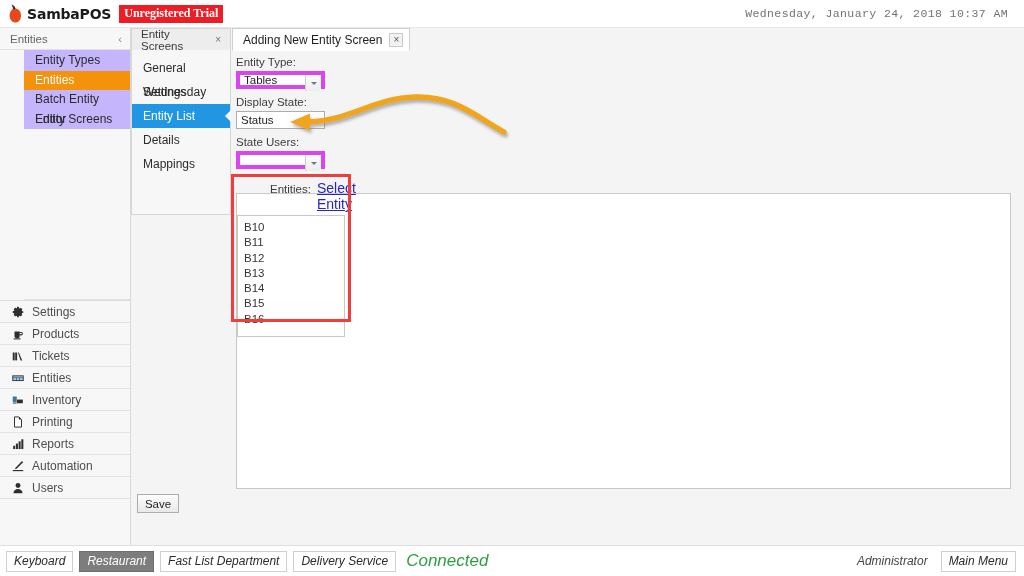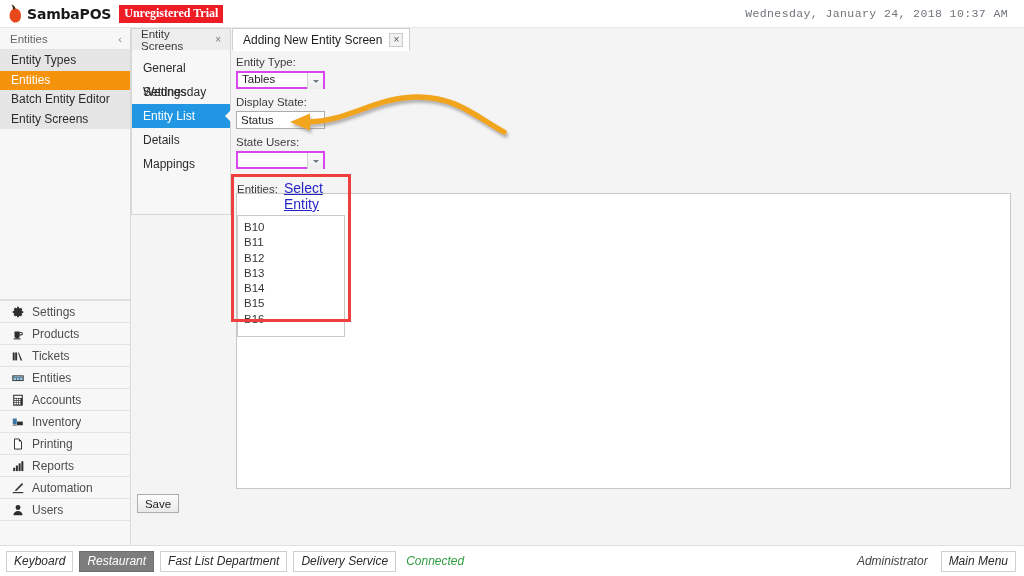--- a/index.html
+++ b/index.html
@@ -43,21 +43,21 @@
   .sidebar {
     position: absolute; left: 0; top: 28px; width: 131px; height: 517px;
     background: #f7f7f7; border-right: 1px solid #d9d9d9;
   }
   .sb-head {
     height: 22px; display: flex; align-items: center; justify-content: space-between;
     padding: 0 8px 0 10px; color: #666; font-size: 11.5px;
     border-bottom: 1px solid #e2e2e2; background: #f7f7f7;
   }
   .sb-collapse { color: #8a8a8a; font-size: 11px; cursor: pointer; }
-  .sb-list { background: #e5e5e5; border-bottom: 1px solid #e2e2e2; padding-top: 1px; }
+  .sb-list { background: #c4b5fd; border-bottom: 1px solid #e2e2e2; padding-top: 1px; margin-left: 24px; }
   .sb-item {
     height: 19.5px; line-height: 19.5px; padding-left: 11px; font-size: 12px; color: #2b2b2b;
     cursor: pointer;
   }
   .sb-item.active { background: #f5920b; color: #ffffff; }
   .sb-filler { height: 170px; background: #f7f7f7; }
 
   .nav-list { border-top: 1px solid #dcdcdc; text-align: center; }
   .nav-item {
     height: 22px; display: flex; align-items: center; gap: 7px;
@@ -108,39 +108,39 @@
     line-height: 10px; padding: 1px 3px;
   }
 
   .form {
     position: absolute; left: 5px; top: 28px; width: 120px;
   }
   .flabel { font-size: 11.5px; color: #3c3c3c; margin-bottom: 3px; }
   .fgap { height: 7px; }
   .combo {
     position: relative; width: 89px; height: 18px; background: #ffffff;
-    border: 2px solid #d946ef; display: flex; align-items: flex-start;
+    border: 4px solid #d946ef; display: flex; align-items: center;
   }
   .combo .ctext { padding-left: 4px; font-size: 11.5px; color: #222; }
   .combo .cbtn {
     position: absolute; right: 0; top: 0; width: 16px; height: 16px;
     background: linear-gradient(#fbfbfb, #eceded);
     border-left: 1px solid #cfcfcf;
     display: flex; align-items: center; justify-content: center;
   }
   .caret { width: 0; height: 0; border-left: 3px solid transparent; border-right: 3px solid transparent; border-top: 3px solid #6b7a85; }
   .textbox {
     width: 89px; height: 18px; background: #ffffff; border: 1px solid #adadad;
     display: flex; align-items: center; padding-left: 4px; font-size: 11.5px; color: #222;
   }
 
   
   .ent-group { position: absolute; left: 6px; top: 152px; width: 110px; }
   .ent-head { display: flex; align-items: baseline; gap: 6px; margin-bottom: 3px; }
-  .ent-head .lbl { font-size: 11.5px; color: #3c3c3c; }
+  .ent-head .lbl { font-size: 11.5px; color: #3c3c3c; margin-left: 33px; }
   .ent-link { font-size: 14px; color: #2525c8; text-decoration: underline; cursor: pointer; }
   .ent-listbox {
     width: 108px; height: 122px; background: #ffffff; border: 1px solid #c8c8c8;
     padding: 4px 0 0 3px; overflow: hidden;
   }
   .ent-row { height: 15.3px; line-height: 15.3px; font-size: 11.5px; color: #353535; padding-left: 3px; cursor: pointer; }
 
   .redbox {
     position: absolute; left: 0px; top: 146px; width: 120px; height: 148px;
     border: 3px solid #ef3e3e; pointer-events: none; z-index: 4;
@@ -166,21 +166,21 @@
     position: absolute; left: 0; bottom: 0; width: 1024px; height: 31px;
     background: #ffffff; border-top: 1px solid #dfdfdf;
     display: flex; align-items: center; font-style: italic;
   }
   .sbtn {
     height: 21px; border: 1px solid #cfcfcf; background: #ffffff;
     display: flex; align-items: center; padding: 0 7px; margin-left: 6px;
     font-size: 12px; color: #2b2b2b; cursor: pointer;
   }
   .sbtn.sel { background: #7d7d7d; color: #ffffff; border-color: #6e6e6e; }
-  .connected { margin-left: 10px; font-size: 12px; color: #2f9e41; }
+  .connected { margin-left: 10px; font-size: 17px; color: #2f9e41; }
   .sright { margin-left: auto; display: flex; align-items: center; gap: 7px; padding-right: 8px; }
   .admin-text { font-size: 12px; color: #444; }
 </style>
 </head>
 <body>
 
 <div id="app">
 
   <div class="titlebar">
     <div class="logo-wrap">
@@ -233,36 +233,20 @@
       </div>
       <div class="nav-item">
         <svg class="nav-ico" viewBox="0 0 16 16">
           <rect x="1.5" y="5" width="13" height="6.5" fill="#2e2e2e"></rect>
           <rect x="2.6" y="6.1" width="11" height="1.4" fill="#9fd0ec"></rect>
           <rect x="2.6" y="8.1" width="3.2" height="2.4" fill="#9fd0ec"></rect>
           <rect x="6.4" y="8.1" width="3.2" height="2.4" fill="#9fd0ec"></rect>
           <rect x="10.2" y="8.1" width="3.2" height="2.4" fill="#9fd0ec"></rect>
         </svg>
         <span>Entities</span>
-      </div>
-      <div class="nav-item">
-        <svg class="nav-ico" viewBox="0 0 16 16">
-          <rect x="2.5" y="2" width="11" height="12.5" fill="#2e2e2e"></rect>
-          <rect x="3.7" y="3.2" width="8.6" height="2.4" fill="#ffffff"></rect>
-          <rect x="3.7" y="6.5" width="1.9" height="1.7" fill="#ffffff"></rect>
-          <rect x="6.3" y="6.5" width="1.9" height="1.7" fill="#ffffff"></rect>
-          <rect x="8.9" y="6.5" width="1.9" height="1.7" fill="#ffffff"></rect>
-          <rect x="3.7" y="9" width="1.9" height="1.7" fill="#ffffff"></rect>
-          <rect x="6.3" y="9" width="1.9" height="1.7" fill="#ffffff"></rect>
-          <rect x="8.9" y="9" width="1.9" height="1.7" fill="#ffffff"></rect>
-          <rect x="3.7" y="11.4" width="1.9" height="1.7" fill="#ffffff"></rect>
-          <rect x="6.3" y="11.4" width="1.9" height="1.7" fill="#ffffff"></rect>
-          <rect x="8.9" y="11.4" width="1.9" height="1.7" fill="#ffffff"></rect>
-        </svg>
-        <span>Accounts</span>
       </div>
       <div class="nav-item">
         <svg class="nav-ico" viewBox="0 0 16 16">
           <path fill="#3b78a8" d="M2 4h4.6v6.4H2z"></path>
           <rect x="6.9" y="7.5" width="6.6" height="4.2" fill="#2e2e2e"></rect>
           <rect x="2" y="11" width="4.6" height="1" fill="#2e2e2e"></rect>
         </svg>
         <span>Inventory</span>
       </div>
       <div class="nav-item">

